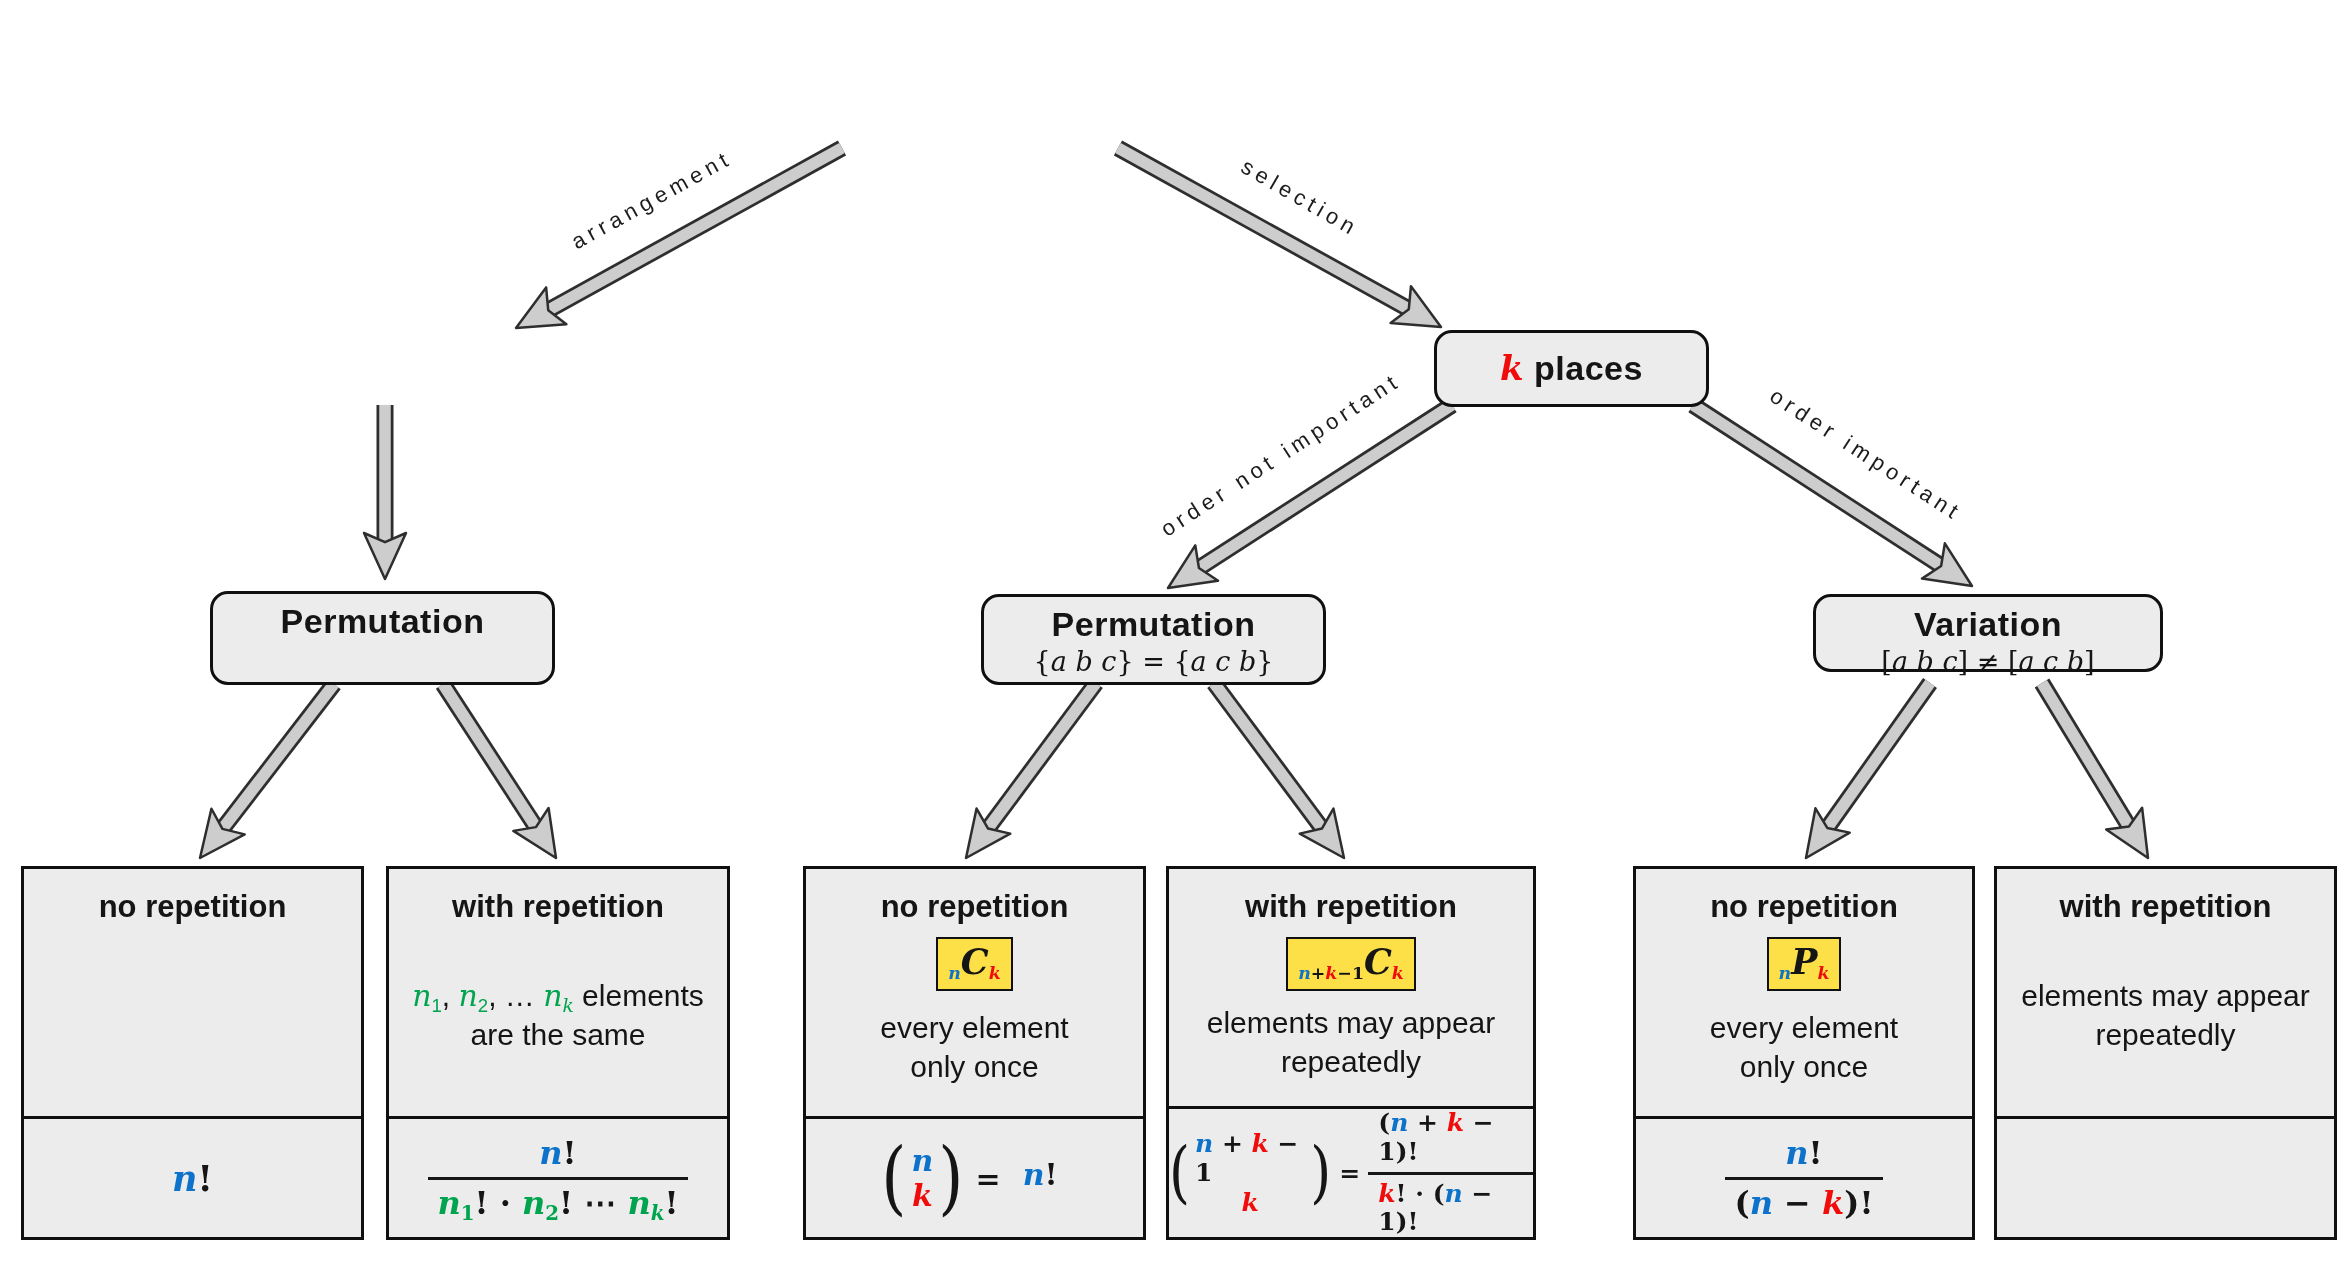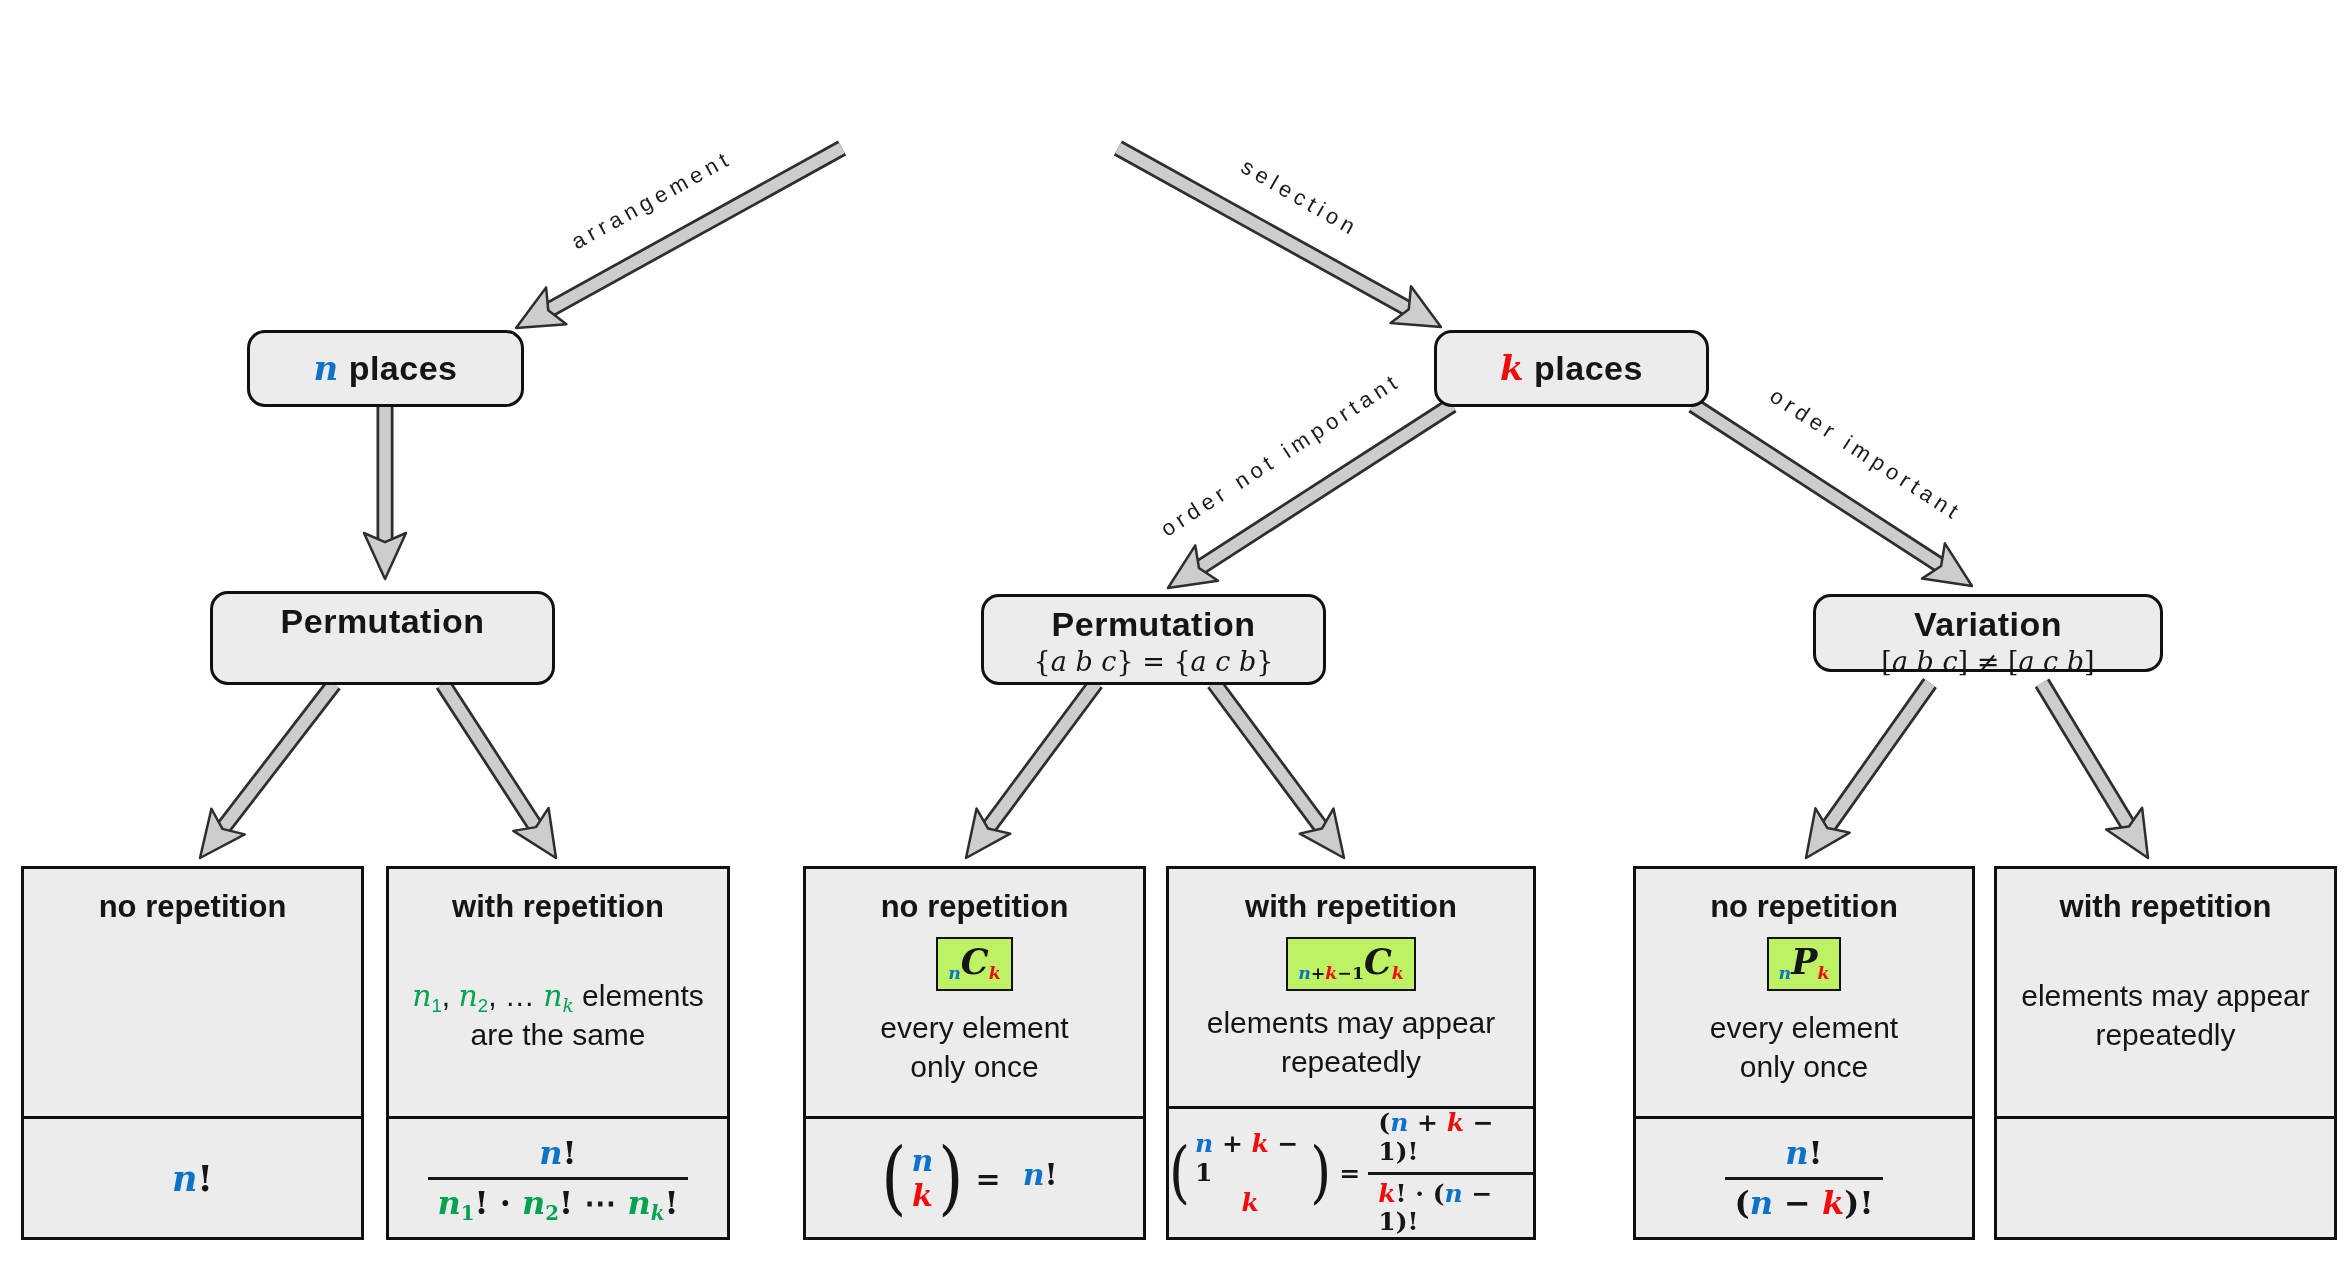--- a/index.html
+++ b/index.html
@@ -21,21 +21,21 @@
   sup{font-size:.62em;vertical-align:.6em;line-height:0}
 
   .edge-label{position:absolute;font-size:22px;letter-spacing:5px;white-space:nowrap;color:#1c1c1c;
               transform:translate(-50%,-50%) rotate(var(--r))}
 
   .leaf{position:absolute;top:866px;height:374px;background:#ececec;border:3px solid #101010;
         display:flex;flex-direction:column}
   .leaf-top{height:250px;border-bottom:3px solid #101010;display:flex;flex-direction:column;
             align-items:center;padding:20px 8px 12px}
   .leaf-title{font-weight:bold;font-size:31px}
-  .badge{margin-top:12px;background:#bef264;border:2.5px solid #101010;padding:0 10px 4px;
+  .badge{margin-top:12px;background:#fde047;border:2.5px solid #101010;padding:0 10px 4px;
          font-family:"DejaVu Serif",serif;font-weight:bold;font-size:28px;line-height:1.3}
   .leaf-desc{margin:auto 0;text-align:center;font-size:30px;line-height:1.3}
   .leaf-bottom{flex:1;display:flex;align-items:center;justify-content:center;gap:12px}
   .math{font-family:"DejaVu Serif",serif;font-weight:bold;font-size:32px}
   .fx-lg{font-size:35px}
   .fx-sm{font-size:25px}
 
   .frac{display:inline-flex;flex-direction:column;align-items:center}
   .frac .num{padding:0 10px 5px;line-height:1.15}
   .frac .den{border-top:3px solid #161616;padding:5px 10px 0;line-height:1.15}
@@ -106,23 +106,20 @@
         <polygon points="2148,858 2106.2061762380904,829.534647457682 2128.9344699180847,826.5238890157061 2142.129998557122,807.7750750815833" fill="#cdcdcd" stroke="#2e2e2e" stroke-width="2.5" stroke-linejoin="round"></polygon>
       </g>
     </svg>
 
   <div class="edge-label" style="left:652px;top:200px;--r:-29deg">arrangement</div>
   <div class="edge-label" style="left:1300px;top:198px;--r:30deg">selection</div>
   <div class="edge-label" style="left:1281px;top:455px;--r:-33deg">order not important</div>
   <div class="edge-label" style="left:1866px;top:455px;--r:33deg">order important</div>
 
 
-  <div class="pill" style="left:247px;top:330px;width:277px;height:77px">
-    <div class="pill-title"><span class="it" style="color: rgb(13, 114, 201);">n</span><span> places</span></div>
-  </div>
   <div class="pill pill-col" style="left:210px;top:591px;width:345px;height:94px">
     <div class="pill-title">Permutation</div>
     <div class="pill-sub"></div>
   </div>
 
   <div class="pill" style="left:1434px;top:330px;width:275px;height:77px">
     <div class="pill-title"><span class="it" style="color: rgb(241, 12, 12);">k</span><span> places</span></div>
   </div>
   <div class="pill pill-col" style="left:981px;top:594px;width:345px;height:91px">
     <div class="pill-title">Permutation</div>

